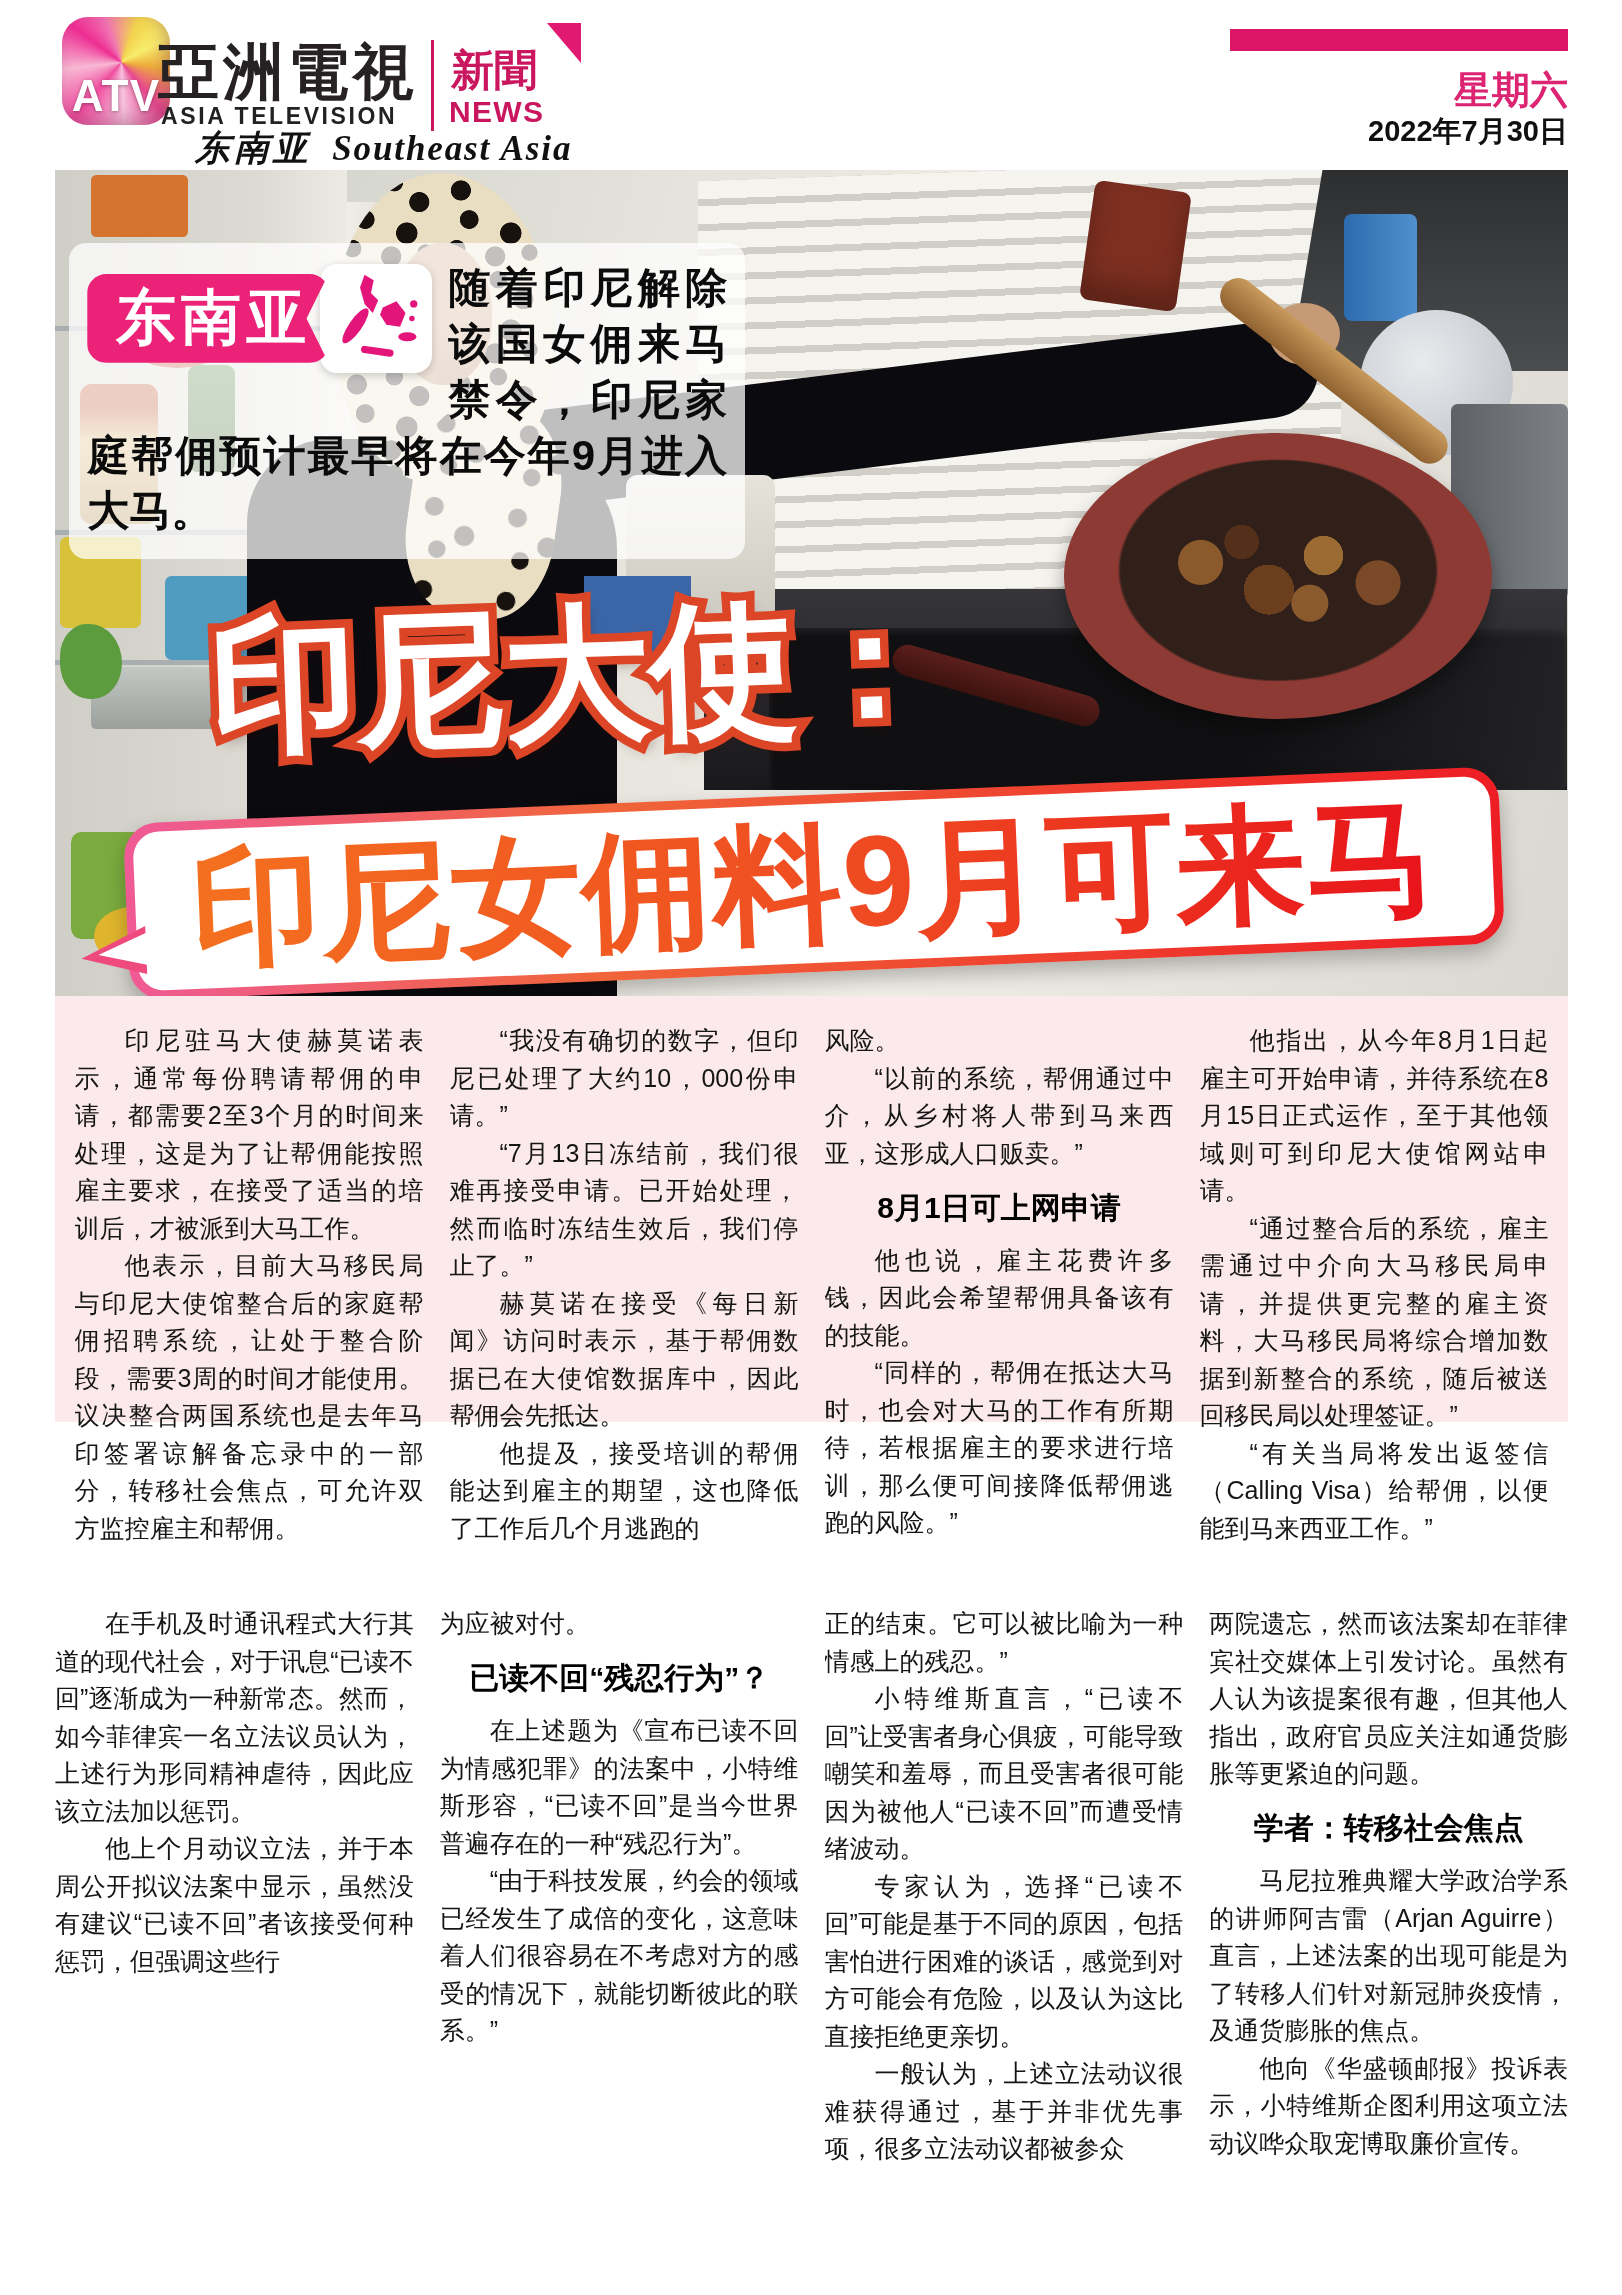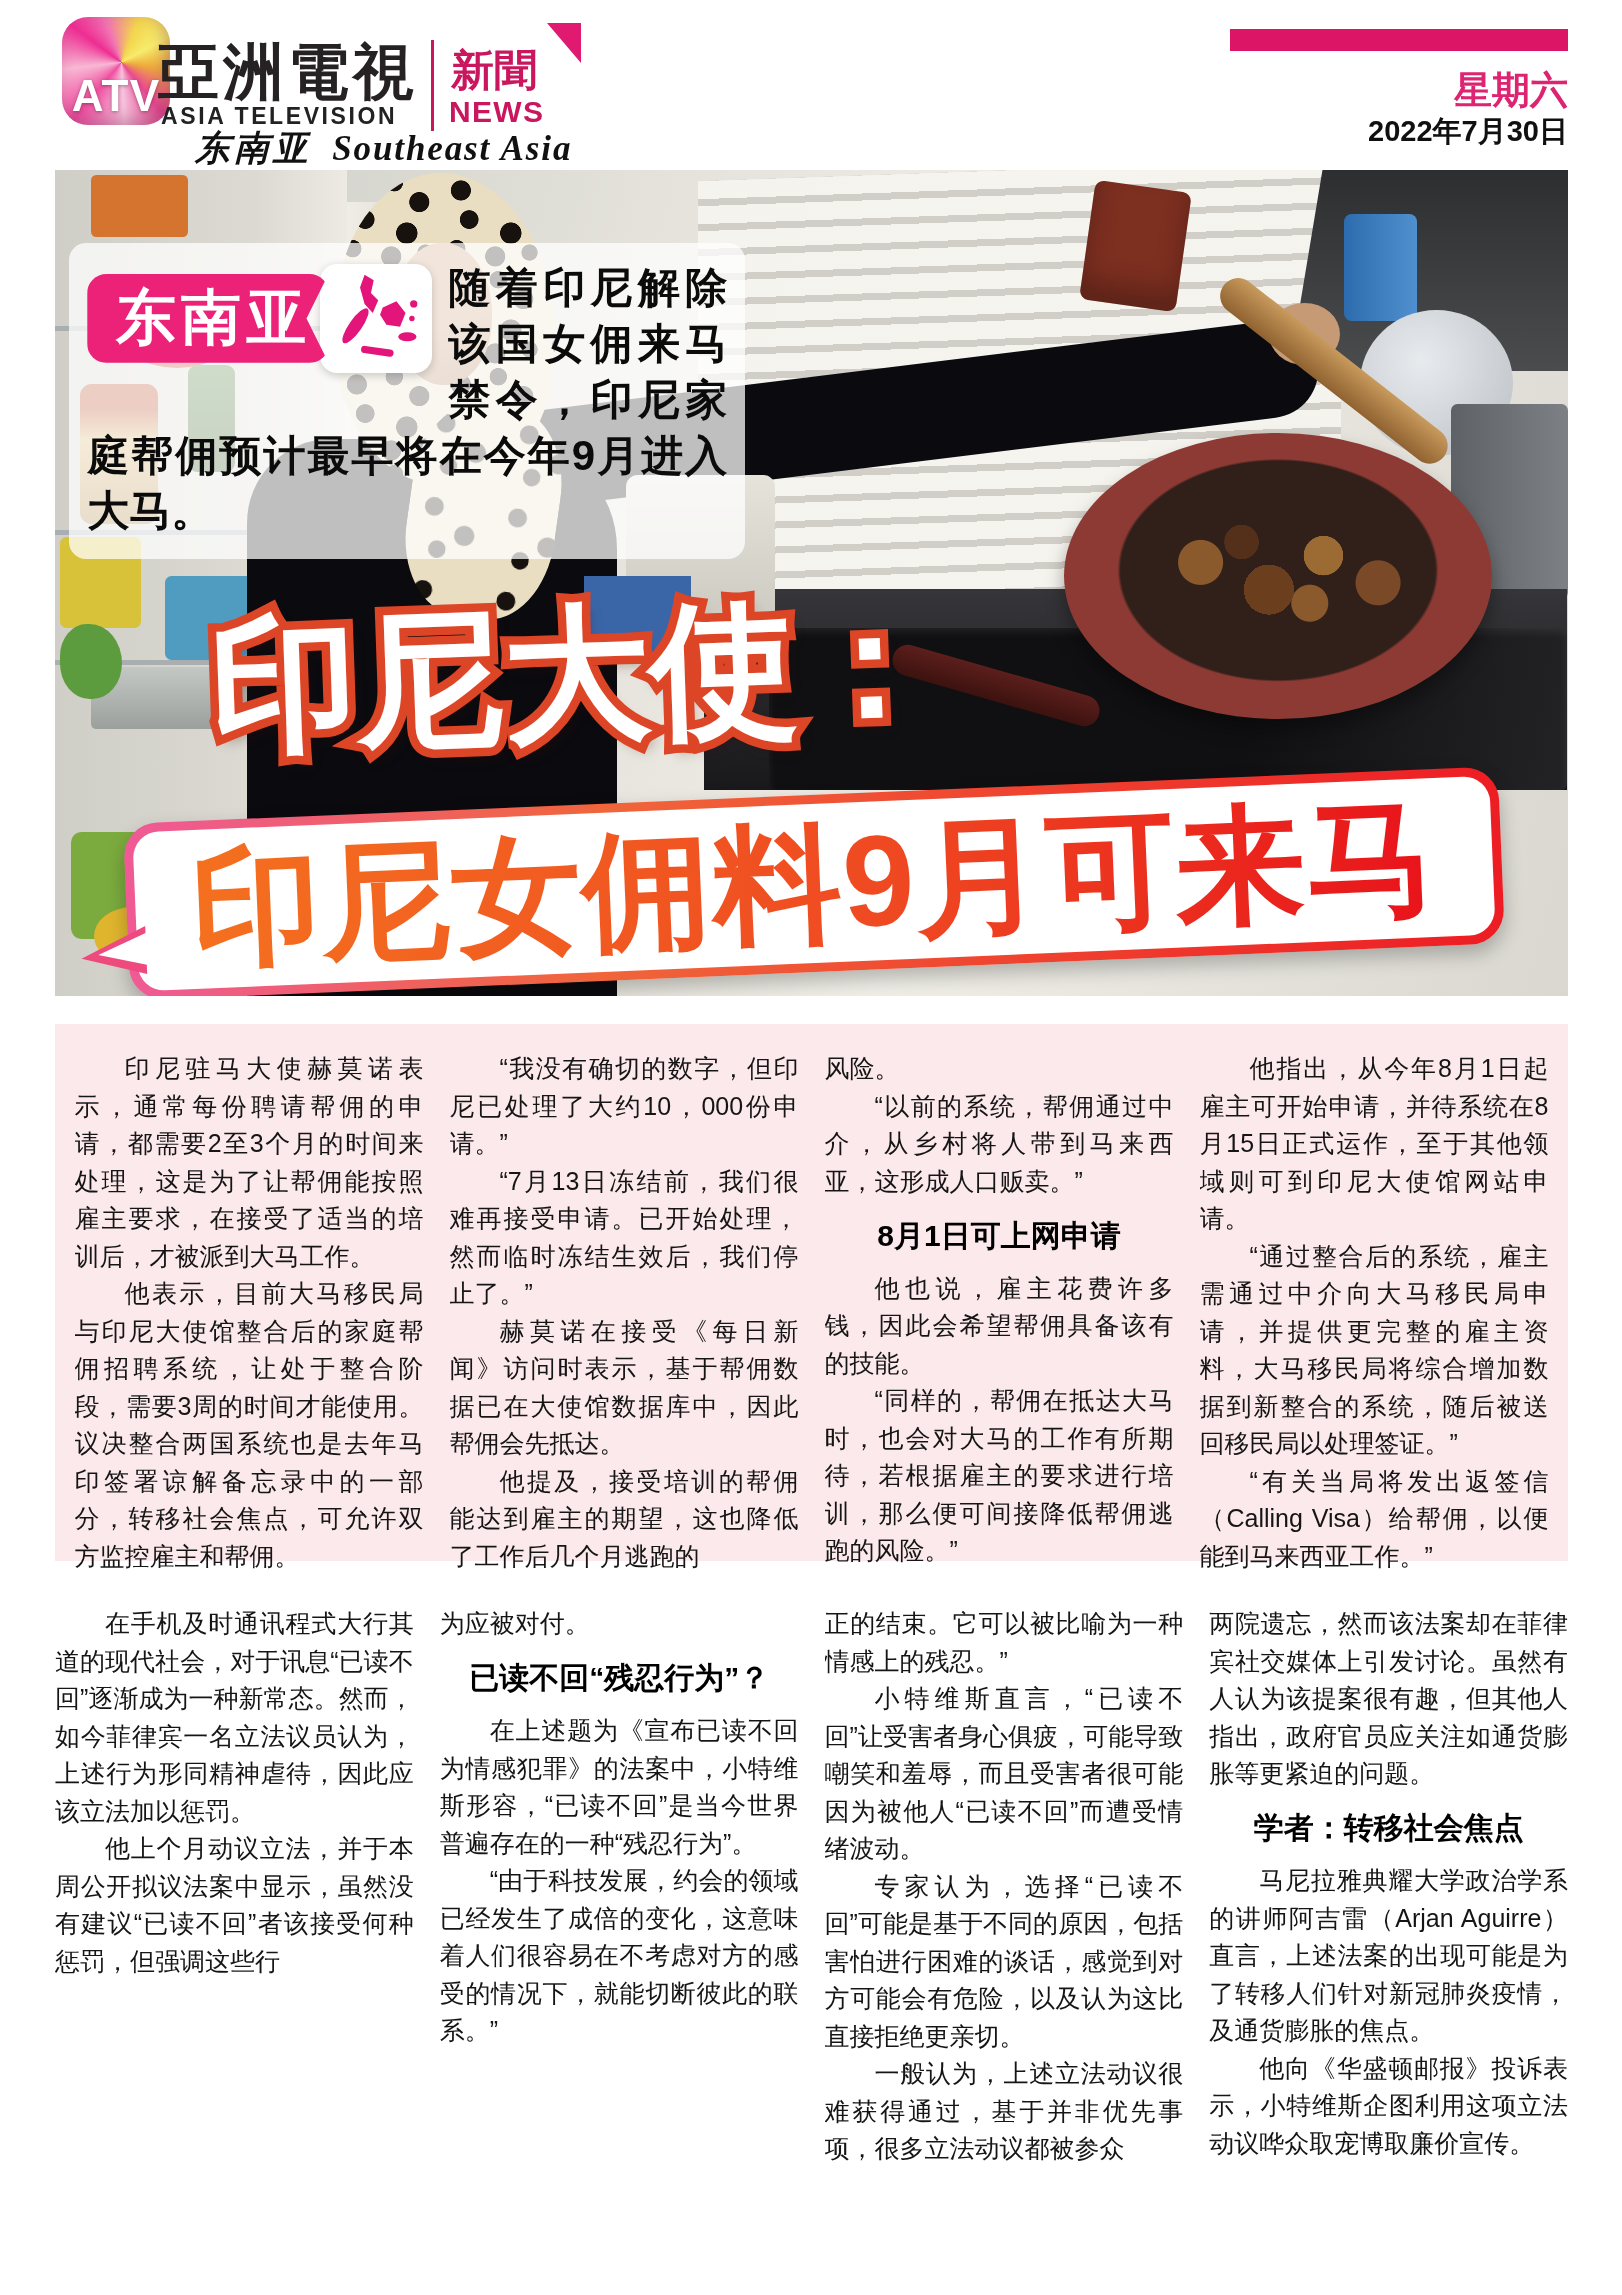--- a/index.html
+++ b/index.html
@@ -129,22 +129,22 @@
     display:flex; align-items:center; justify-content:center; }
   .bubble-tail { position:absolute; left:-47px; bottom:26px; width:0; height:0;
     border-top:30px solid transparent; border-bottom:18px solid transparent; border-right:65px solid #ee4a7e; }
   .bubble-tail-inner { position:absolute; left:-30px; bottom:34px; width:0; height:0;
     border-top:22px solid transparent; border-bottom:13px solid transparent; border-right:53px solid #ffffff; z-index:2; }
   .bubble-text { font-size:129px; font-weight:900; letter-spacing:1.3px; white-space:nowrap; line-height:1;
     color:#ea3a20; background:linear-gradient(90deg,#f4701f 0%, #ef4a22 55%, #e8131b 100%);
     -webkit-background-clip:text; background-clip:text; -webkit-text-fill-color:transparent; }
 
   
-  .article1 { position:absolute; left:55px; top:996px; width:1513px; height:537px;
-    background:#fce9ec; padding:26px 19.5px 0;margin-top:28px; }
+  .article1 { position:absolute; left:55px; top:996px; width:1513px; height:426px;
+    background:#fce9ec; padding:26px 19.5px 0; }
   .cols { display:flex; gap:26px; }
   .col { flex:1 1 0; overflow:hidden; }
   .para { margin:0; text-indent:2em; font-size:25px; line-height:1.5; text-align:justify; color:#151515; }
   .noindent { text-indent:0; }
   .subhead { margin:15.6px 0 13px; text-align:center; font-weight:900; font-size:30px; text-indent:0; color:#000; }
 
   
   .banner { position:absolute; left:55px; top:1622px; width:1513px; height:103px;
     background: linear-gradient(90deg,#f46f1f 0%, #ee3a22 55%, #e8131b 100%);
     display:flex; align-items:center; justify-content:center; }

